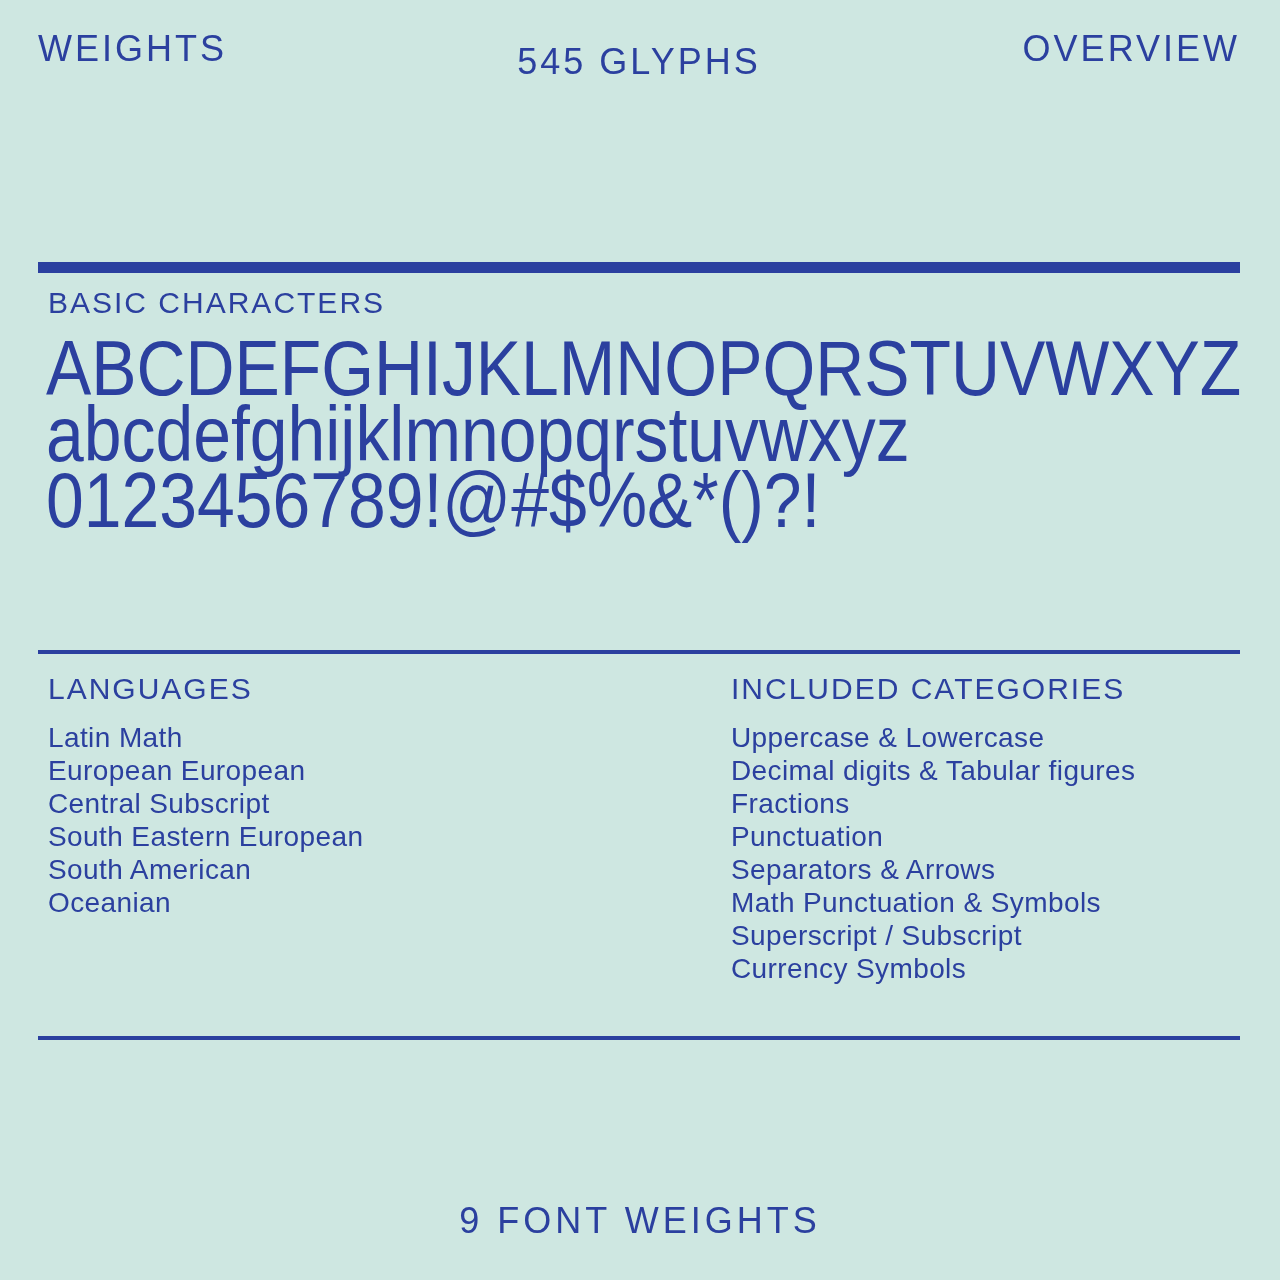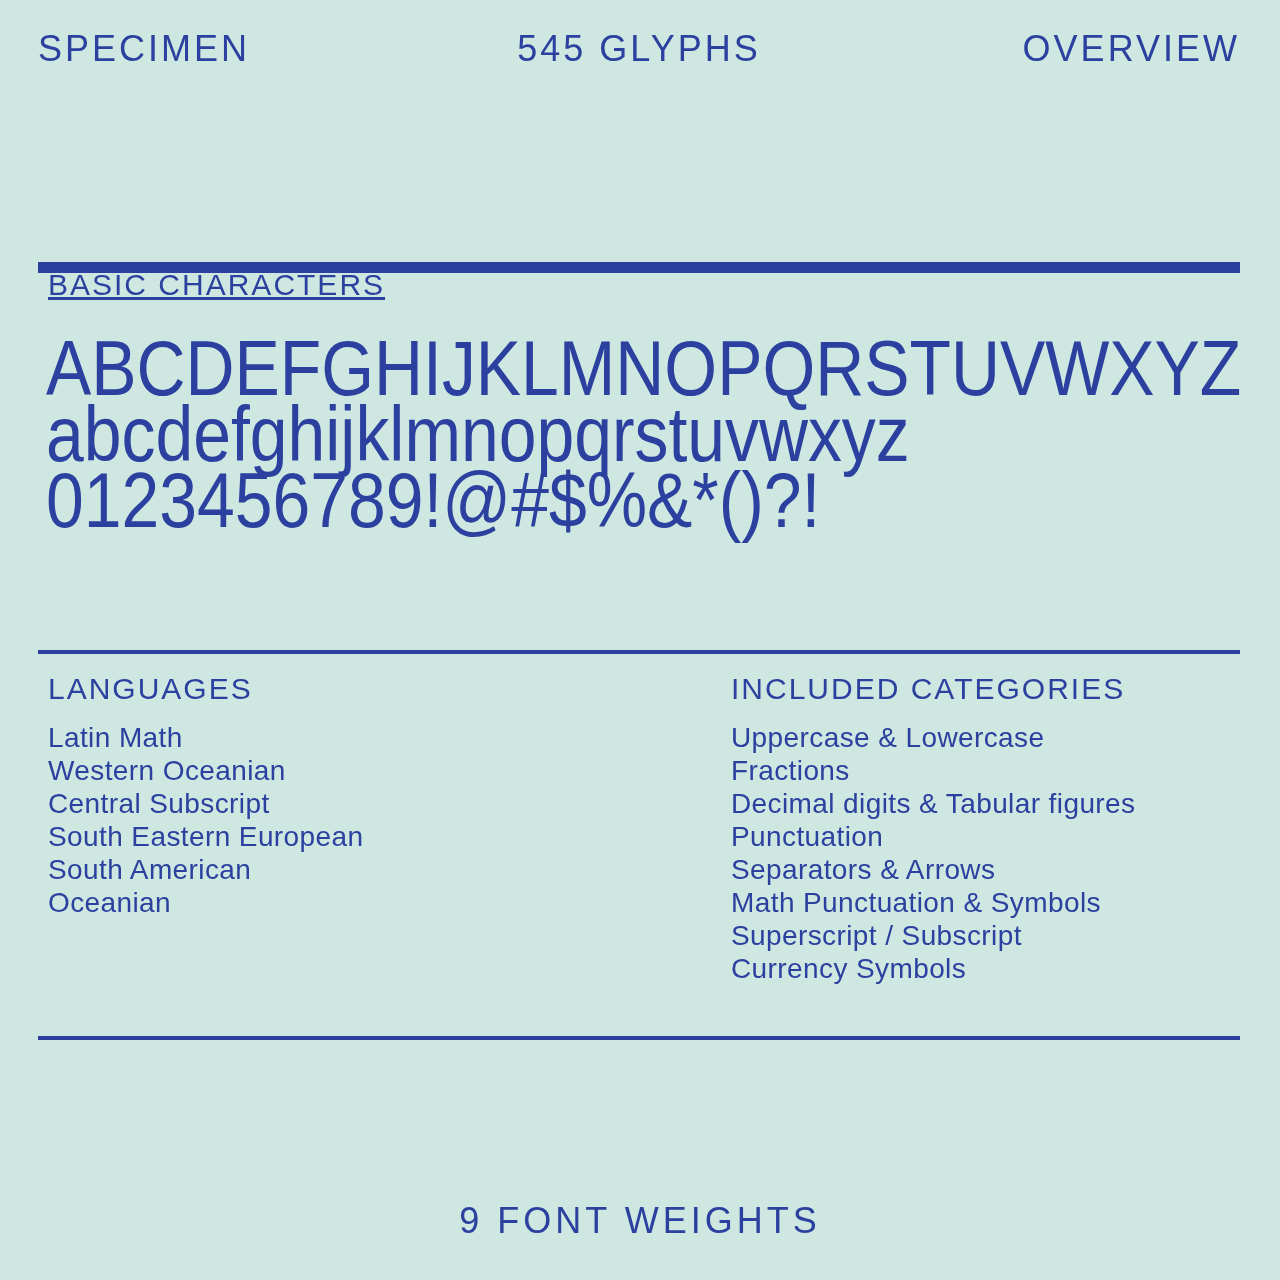--- a/index.html
+++ b/index.html
@@ -26,41 +26,41 @@
     left: 38px;
     right: 40px;
     display: flex;
     justify-content: space-between;
     align-items: baseline;
     font-size: 36px;
     letter-spacing: 3px;
     font-weight: 500;
     white-space: nowrap;
   }
-  .header .center { position: absolute; left: 50%; transform: translateX(-50%); }
+  .header .center { position: absolute; left: 50%; transform: translateX(-50%); margin-top: 13px; }
 
   
   .rule {
     position: absolute;
     left: 38px;
     width: 1202px;
     background: var(--ink);
   }
   .rule-thick { top: 262px; height: 11px; }
   .rule-thin-1 { top: 650px; height: 4px; }
   .rule-thin-2 { top: 1036px; height: 4px; }
 
   
   .section-label {
     font-size: 30px;
     letter-spacing: 2px;
     font-weight: 500;
     white-space: nowrap;
   }
-  .basic-label { position: absolute; top: 268px; left: 48px; text-decoration: underline; }
+  .basic-label { position: absolute; top: 286px; left: 48px; }
 
   
   .glyph-display {
     position: absolute;
     top: 335px;
     left: 46px;
     width: 1202px;
   }
   .glyph-row {
     font-size: 78px;
@@ -92,21 +92,21 @@
     font-weight: 500;
     white-space: nowrap;
   }
 </style>
 </head>
 <body>
 
 <div class="page">
 
   <div class="header">
-    <span>SPECIMEN</span>
+    <span>WEIGHTS</span>
     <span class="center">545 GLYPHS</span>
     <span>OVERVIEW</span>
   </div>
 
   <div class="rule rule-thick"></div>
 
   <div class="section-label basic-label">BASIC CHARACTERS</div>
 
   <div class="glyph-display">
     <div class="glyph-row">ABCDEFGHIJKLMNOPQRSTUVWXYZ</div>
@@ -114,33 +114,33 @@
     <div class="glyph-row">0123456789!@#$%&amp;*()?!</div>
   </div>
 
   <div class="rule rule-thin-1"></div>
 
   <div class="columns">
     <div class="col col-left">
       <span class="section-label">LANGUAGES</span>
       <div class="list">
           <div class="list-item">Latin Math</div>
-          <div class="list-item">Western Oceanian</div>
+          <div class="list-item">European European</div>
           <div class="list-item">Central Subscript</div>
           <div class="list-item">South Eastern European</div>
           <div class="list-item">South American</div>
           <div class="list-item">Oceanian</div>
         </div>
     </div>
     <div class="col col-right">
       <span class="section-label">INCLUDED CATEGORIES</span>
       <div class="list">
           <div class="list-item">Uppercase &amp; Lowercase</div>
+          <div class="list-item">Decimal digits &amp; Tabular figures</div>
           <div class="list-item">Fractions</div>
-          <div class="list-item">Decimal digits &amp; Tabular figures</div>
           <div class="list-item">Punctuation</div>
           <div class="list-item">Separators &amp; Arrows</div>
           <div class="list-item">Math Punctuation &amp; Symbols</div>
           <div class="list-item">Superscript / Subscript</div>
           <div class="list-item">Currency Symbols</div>
         </div>
     </div>
   </div>
 
   <div class="rule rule-thin-2"></div>

